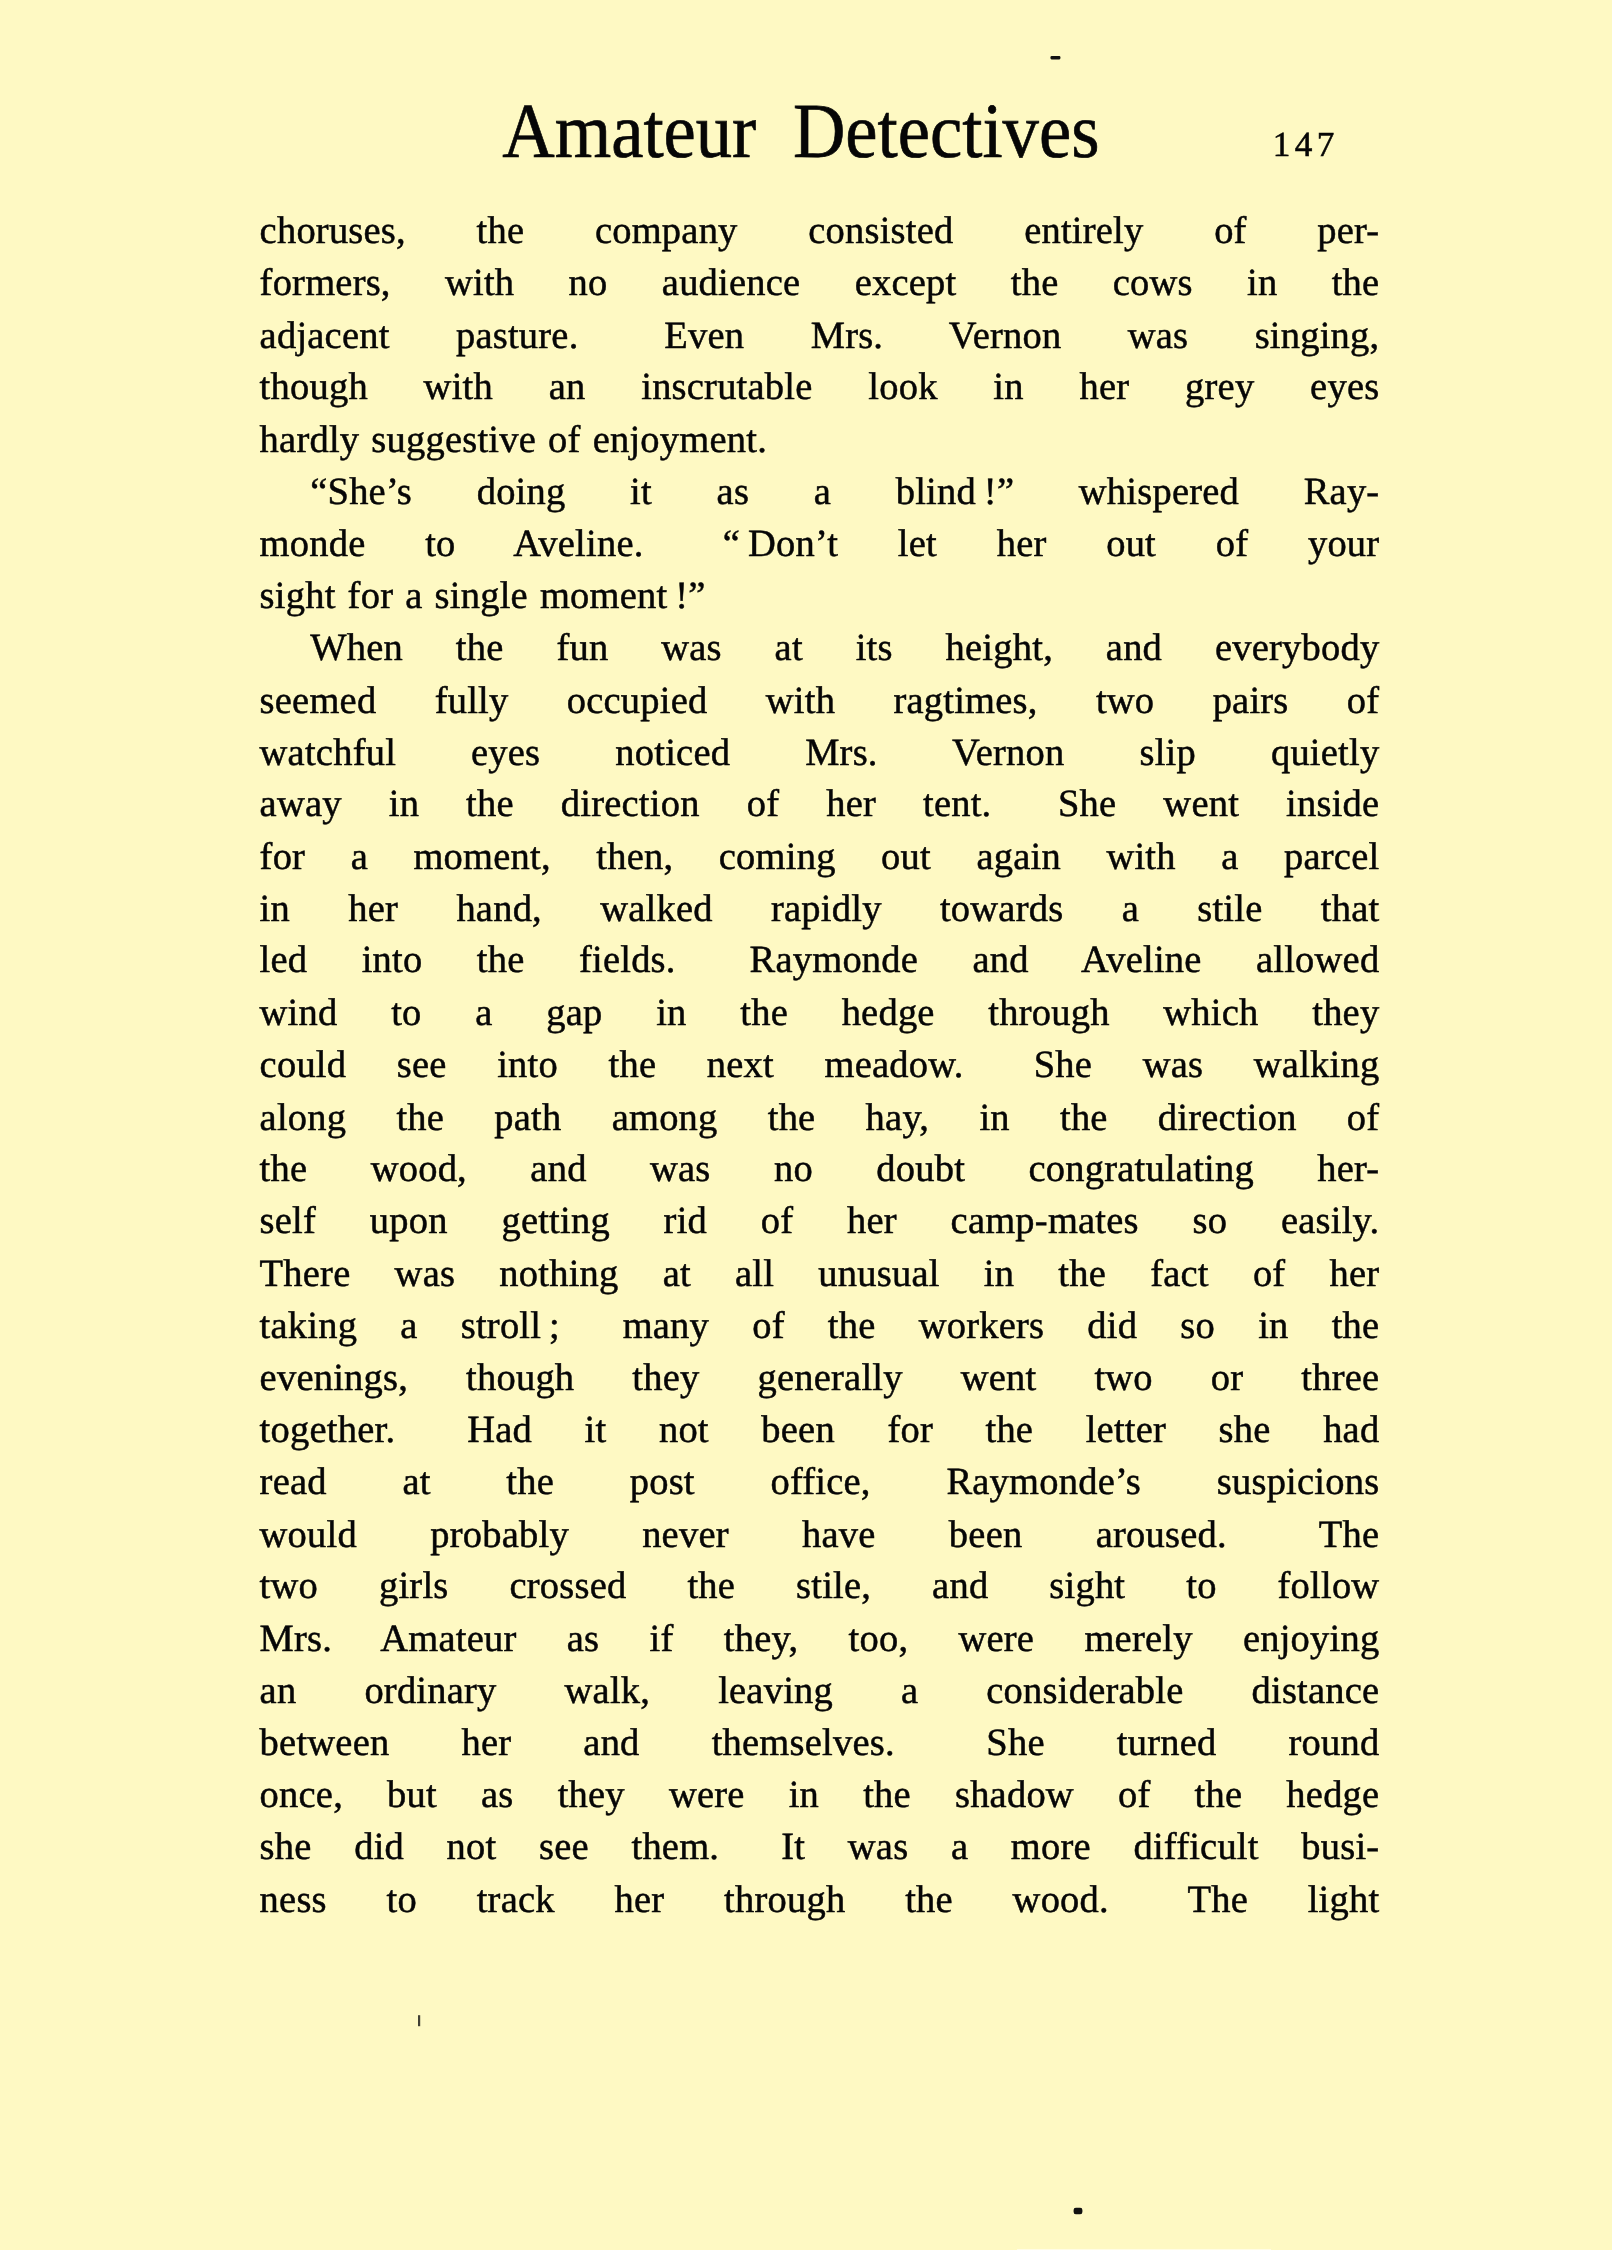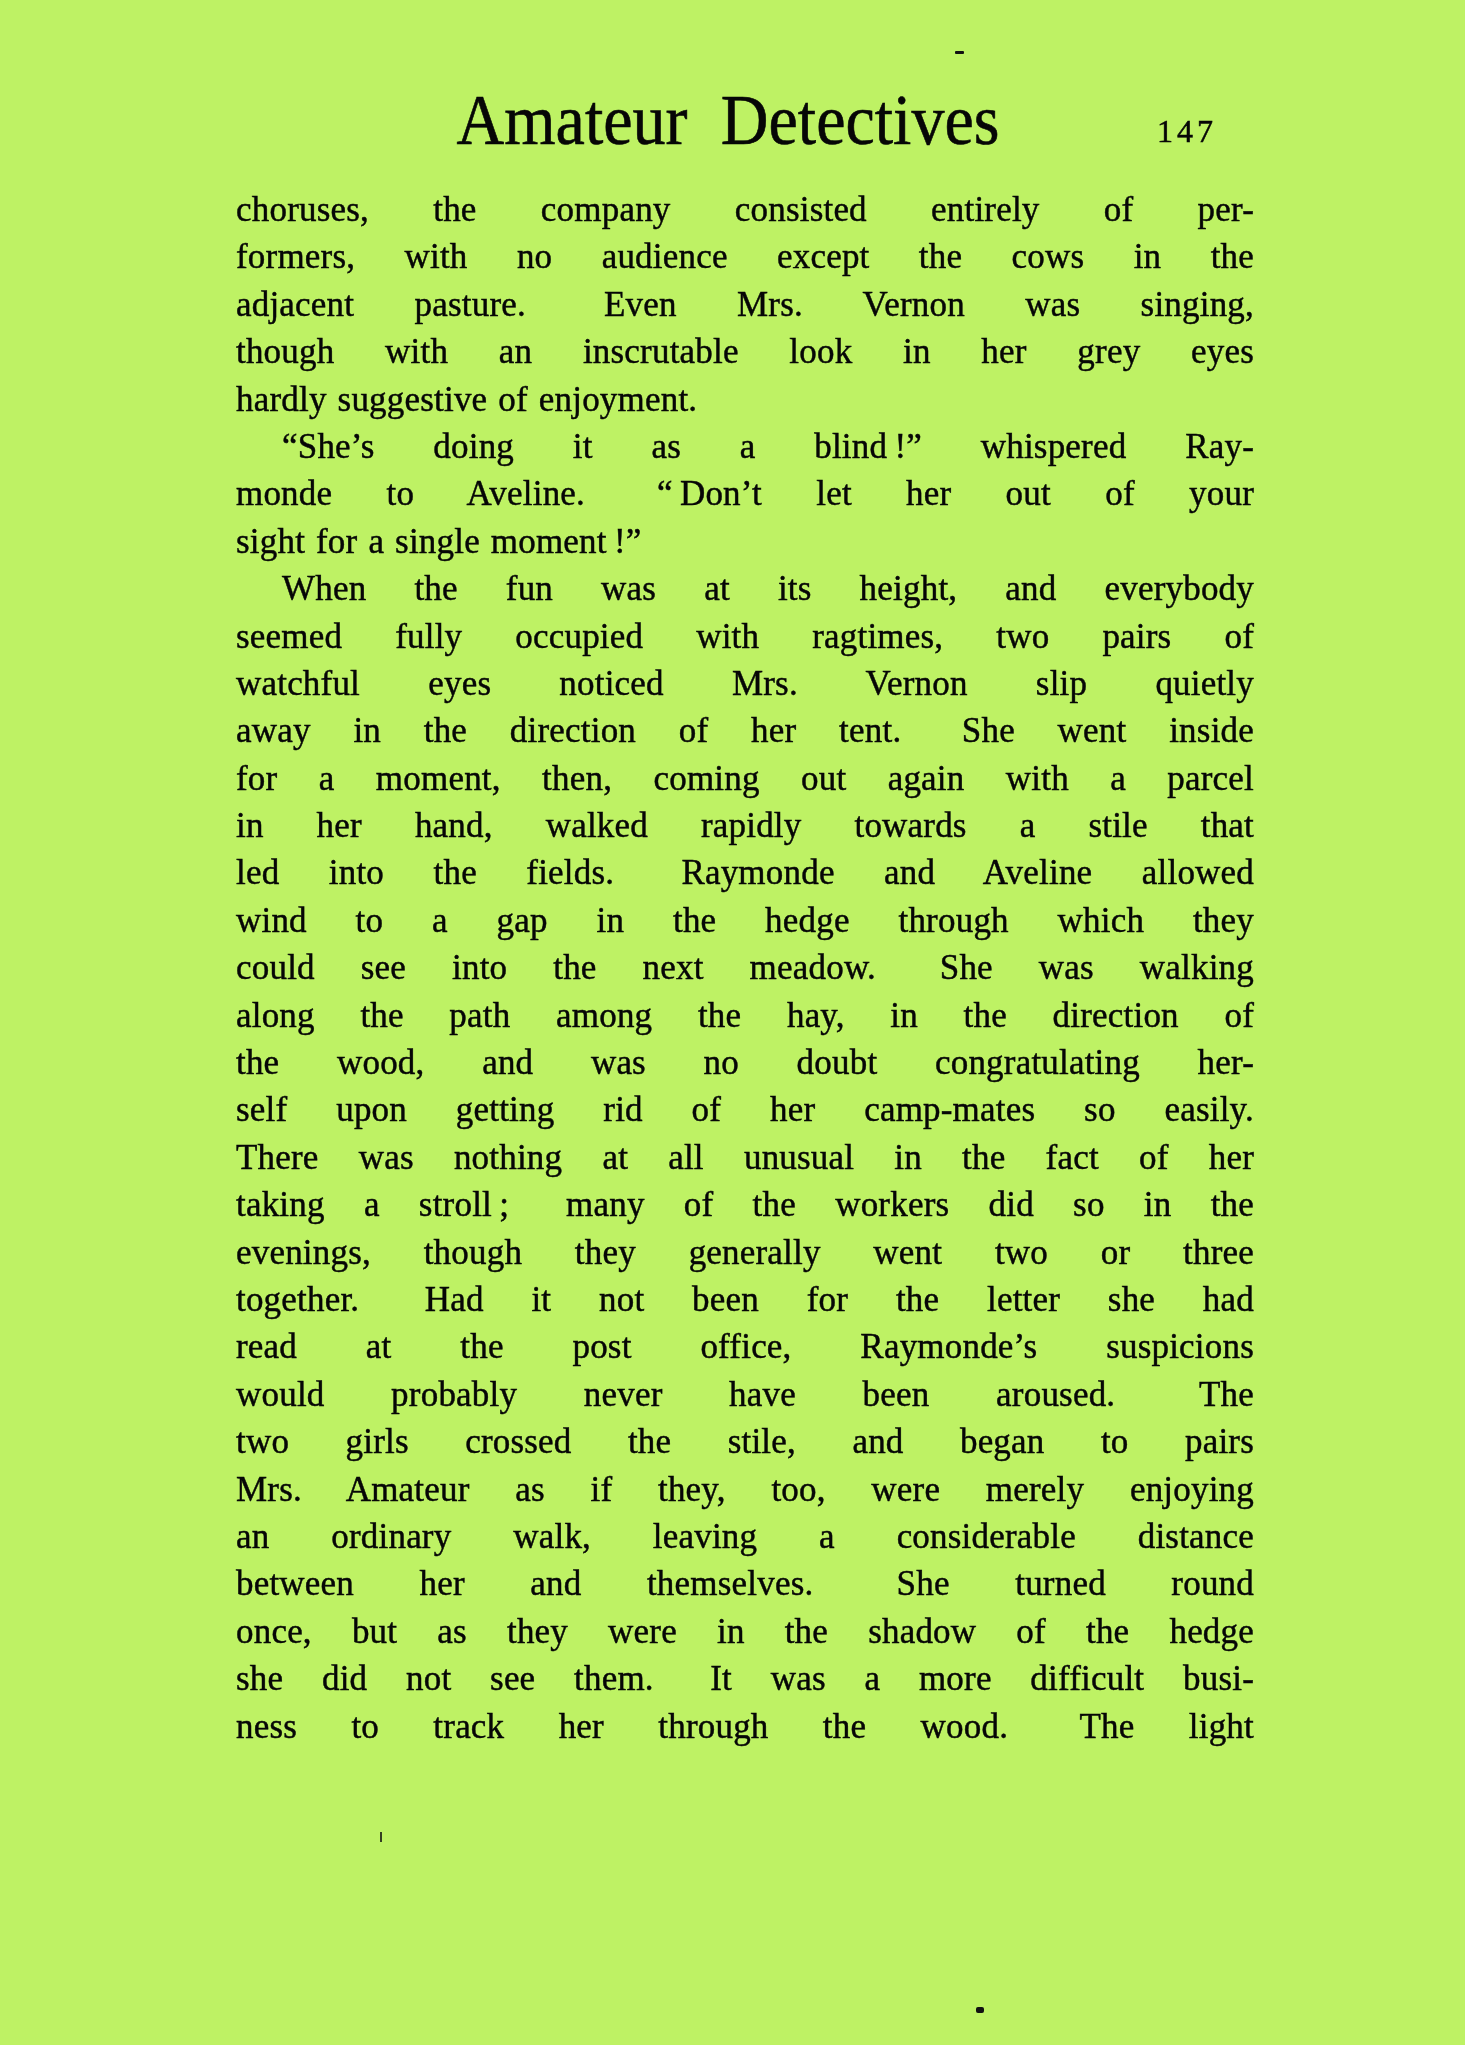--- a/index.html
+++ b/index.html
@@ -1,20 +1,20 @@
 <!DOCTYPE html>
 <html><head>
 <meta charset="utf-8">
 <style>
   html, body { margin: 0; padding: 0; background: #ffffff; }
   .page {
     position: relative;
     width: 1465px;
     height: 2045px;
-    background: #bef264;
+    background: #fef9c3;
     overflow: hidden;
     font-family: "Liberation Serif", "DejaVu Serif", serif;
     color: #060606;
   }
   
   .running-head-title {
     position: absolute;
     left: 219px;
     top: 85px;
     width: 1018px;
@@ -101,21 +101,21 @@
       <div class="line j">could see into the next meadow.  She was walking</div>
       <div class="line j">along the path among the hay, in the direction of</div>
       <div class="line j">the wood, and was no doubt congratulating her-</div>
       <div class="line j">self upon getting rid of her camp-mates so easily.</div>
       <div class="line j">There was nothing at all unusual in the fact of her</div>
       <div class="line j">taking a stroll ;  many of the workers did so in the</div>
       <div class="line j">evenings, though they generally went two or three</div>
       <div class="line j">together.  Had it not been for the letter she had</div>
       <div class="line j">read at the post office, Raymonde’s suspicions</div>
       <div class="line j">would probably never have been aroused.  The</div>
-      <div class="line j">two girls crossed the stile, and began to pairs</div>
+      <div class="line j">two girls crossed the stile, and sight to follow</div>
       <div class="line j">Mrs. Amateur as if they, too, were merely enjoying</div>
       <div class="line j">an ordinary walk, leaving a considerable distance</div>
       <div class="line j">between her and themselves.  She turned round</div>
       <div class="line j">once, but as they were in the shadow of the hedge</div>
       <div class="line j">she did not see them.  It was a more difficult busi-</div>
       <div class="line j">ness to track her through the wood.  The light</div>
     </div>
 
   <div class="artifact artifact-tick"></div>
   <div class="artifact artifact-speck"></div>

